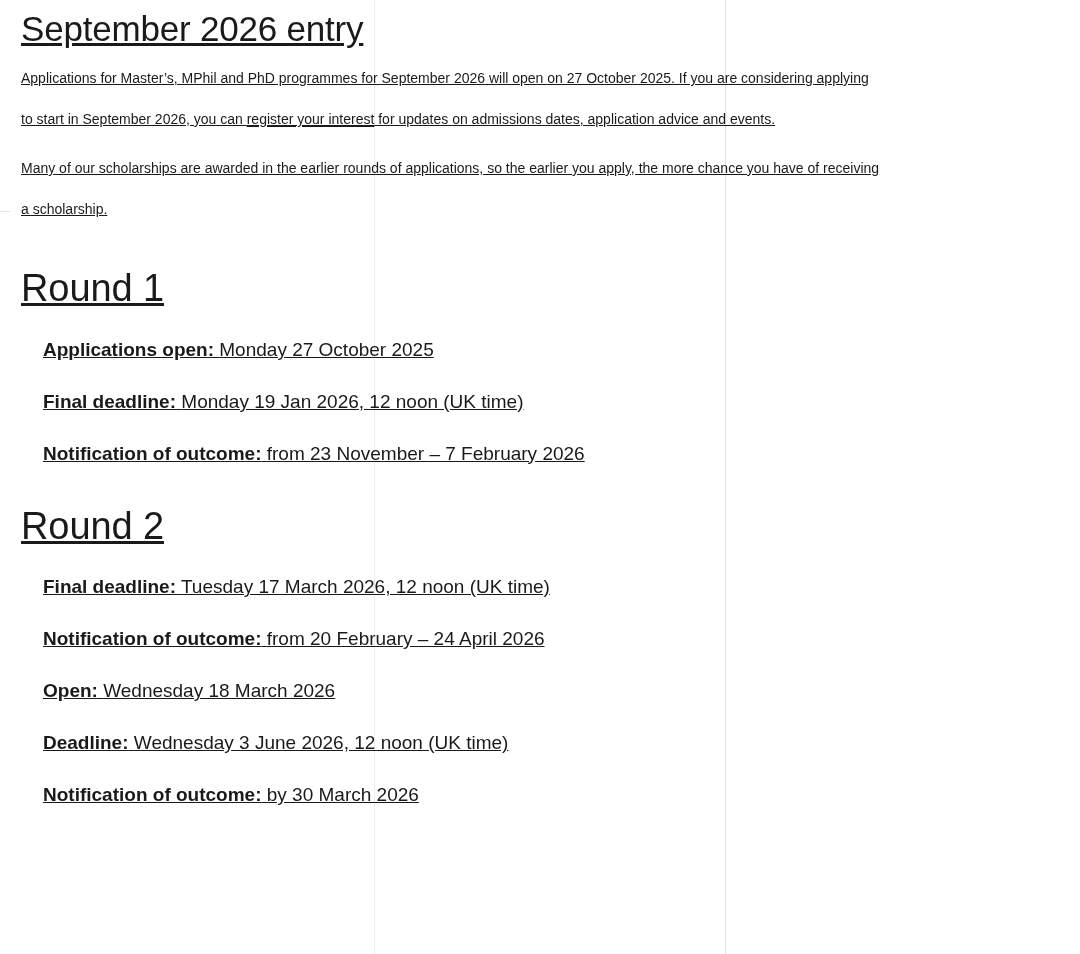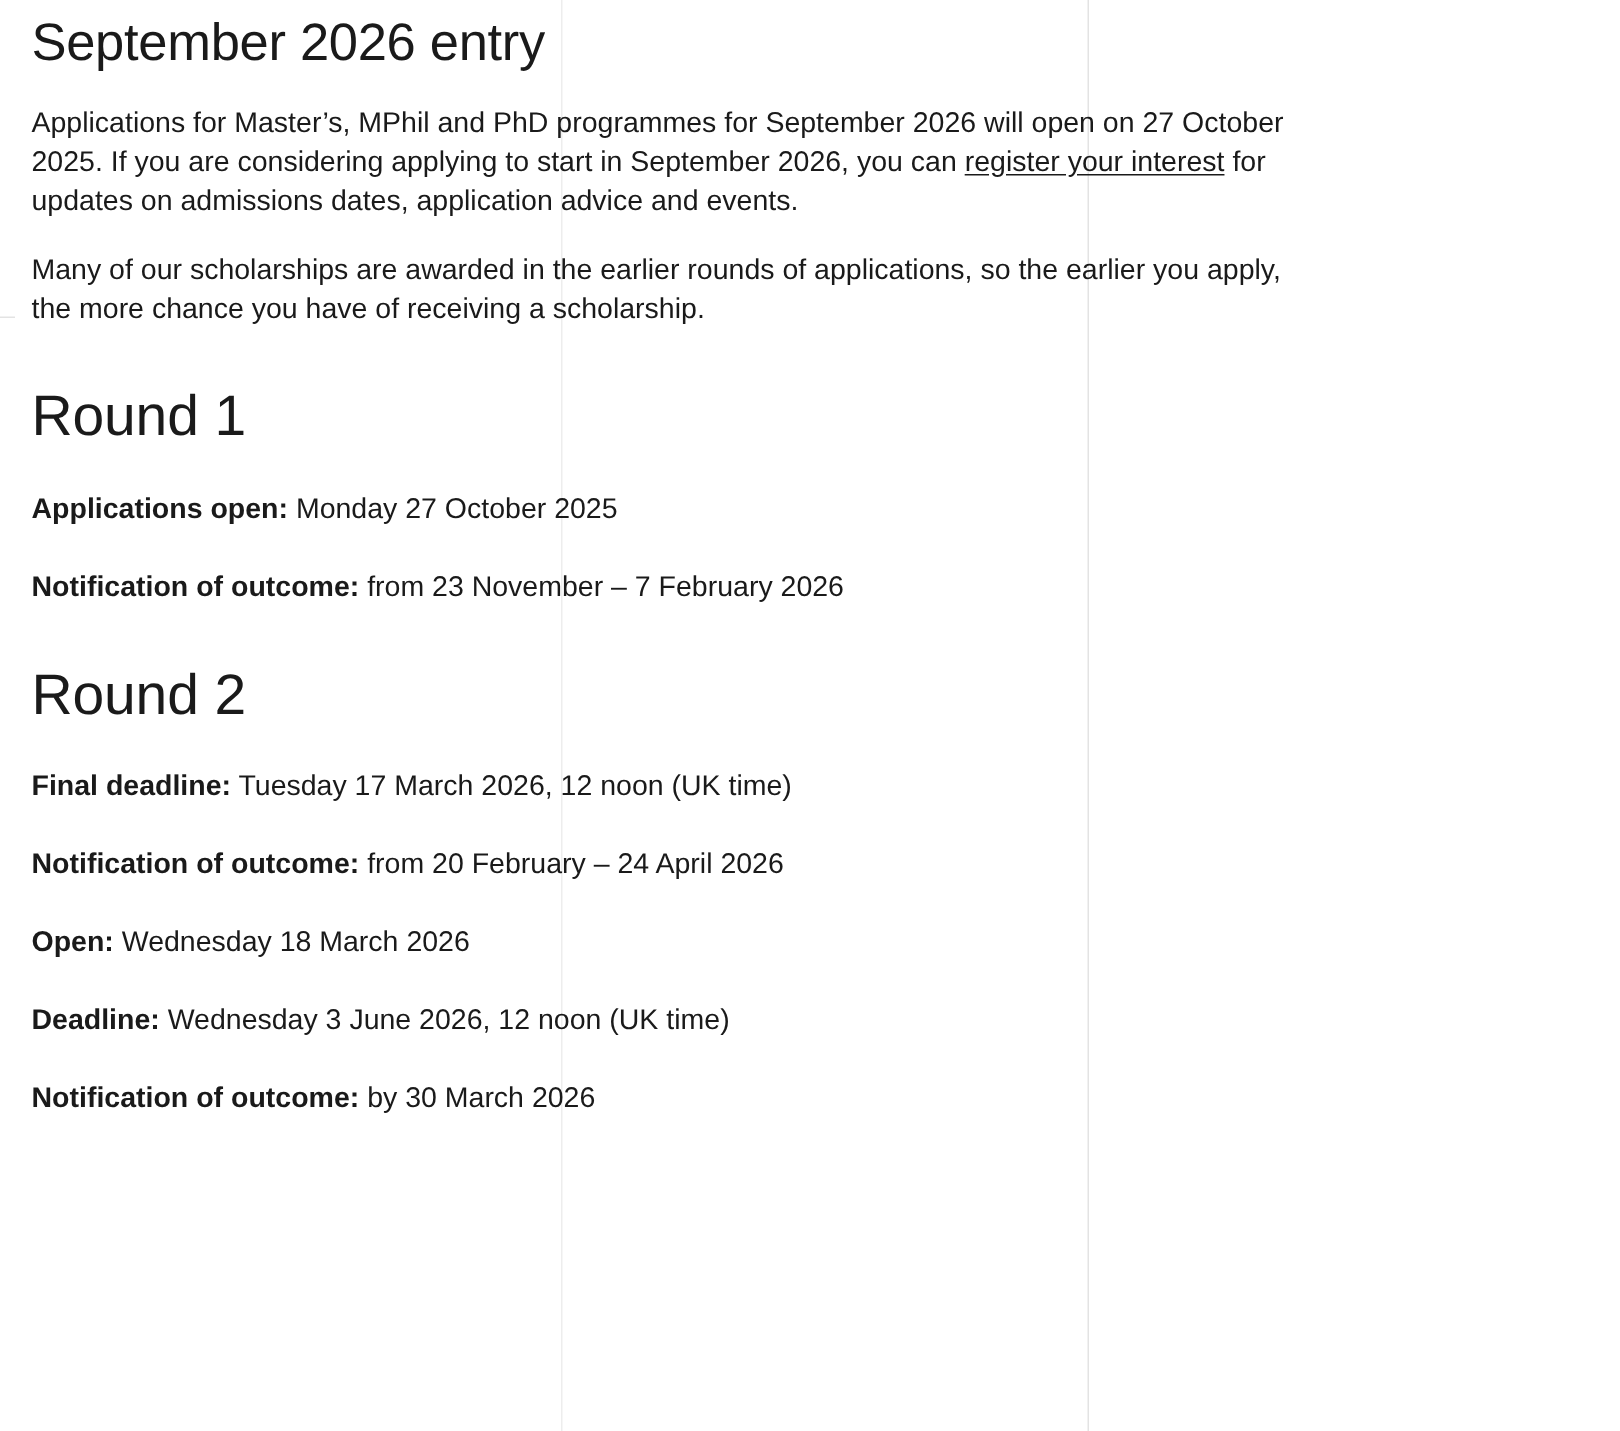--- a/index.html
+++ b/index.html
@@ -34,36 +34,37 @@
     top: 211px;
     background: #e3e3e3;
     pointer-events: none;
   }
 
   .page {
     position: relative;
     padding: 0 14px 0 21px;
     box-sizing: border-box;
     width: 898px;
+    text-decoration: underline;
   }
 
   h1.page-title {
     font-size: 35px;
     font-weight: 400;
     line-height: 1.2;
     margin: 0;
     padding-top: 8px;
     letter-spacing: -0.2px;
     color: #1a1a1a;
   }
 
   p.para {
-    font-size: 19px;
-    line-height: 26px;
-    margin: 20px 0 0 0;
+    font-size: 14px;
+    line-height: 41px;
+    margin: 8px 0 0 0;
     max-width: 1046px;
     color: #1a1a1a;
   }
 
   p.para a {
     color: #1a1a1a;
     text-decoration: underline;
     text-underline-offset: 2px;
   }
 
@@ -78,20 +79,21 @@
 
   p.detail {
     font-size: 19px;
     line-height: 28px;
     margin: 24px 0 0 0;
     color: #1a1a1a;
   }
 
   p.detail .lbl {
     font-weight: 700;
+    margin-left: 22px;
   }
   p.detail .val {
     font-weight: 400;
   }
 </style>
 </head>
 <body>
 
 <div class="guide guide-b"></div>
 <div class="guide guide-a"></div>
@@ -100,20 +102,21 @@
 <div class="page">
 
   <h1 class="page-title">September 2026 entry</h1>
 
   <p class="para"><span>Applications for Master’s, MPhil and PhD programmes for September 2026 will open on 27 October 2025. If you are considering applying to start in September 2026, you can </span><a href="#">register your interest</a><span> for updates on admissions dates, application advice and events.</span></p>
 
   <p class="para">Many of our scholarships are awarded in the earlier rounds of applications, so the earlier you apply, the more chance you have of receiving a scholarship.</p>
 
   <h2 class="round">Round 1</h2>
   <p class="detail"><span class="lbl">Applications open:</span> <span class="val">Monday 27 October 2025</span></p>
+  <p class="detail"><span class="lbl">Final deadline:</span> <span class="val">Monday 19 Jan 2026, 12 noon (UK time)</span></p>
   <p class="detail"><span class="lbl">Notification of outcome:</span> <span class="val">from 23 November – 7 February 2026</span></p>
 
   <h2 class="round">Round 2</h2>
   <p class="detail"><span class="lbl">Final deadline:</span> <span class="val">Tuesday 17 March 2026, 12 noon (UK time)</span></p>
   <p class="detail"><span class="lbl">Notification of outcome:</span> <span class="val">from 20 February – 24 April 2026</span></p>
 
   <p class="detail"><span class="lbl">Open:</span> <span class="val">Wednesday 18 March 2026</span></p>
   <p class="detail"><span class="lbl">Deadline:</span> <span class="val">Wednesday 3 June 2026, 12 noon (UK time)</span></p>
   <p class="detail"><span class="lbl">Notification of outcome:</span> <span class="val">by 30 March 2026</span></p>
 

